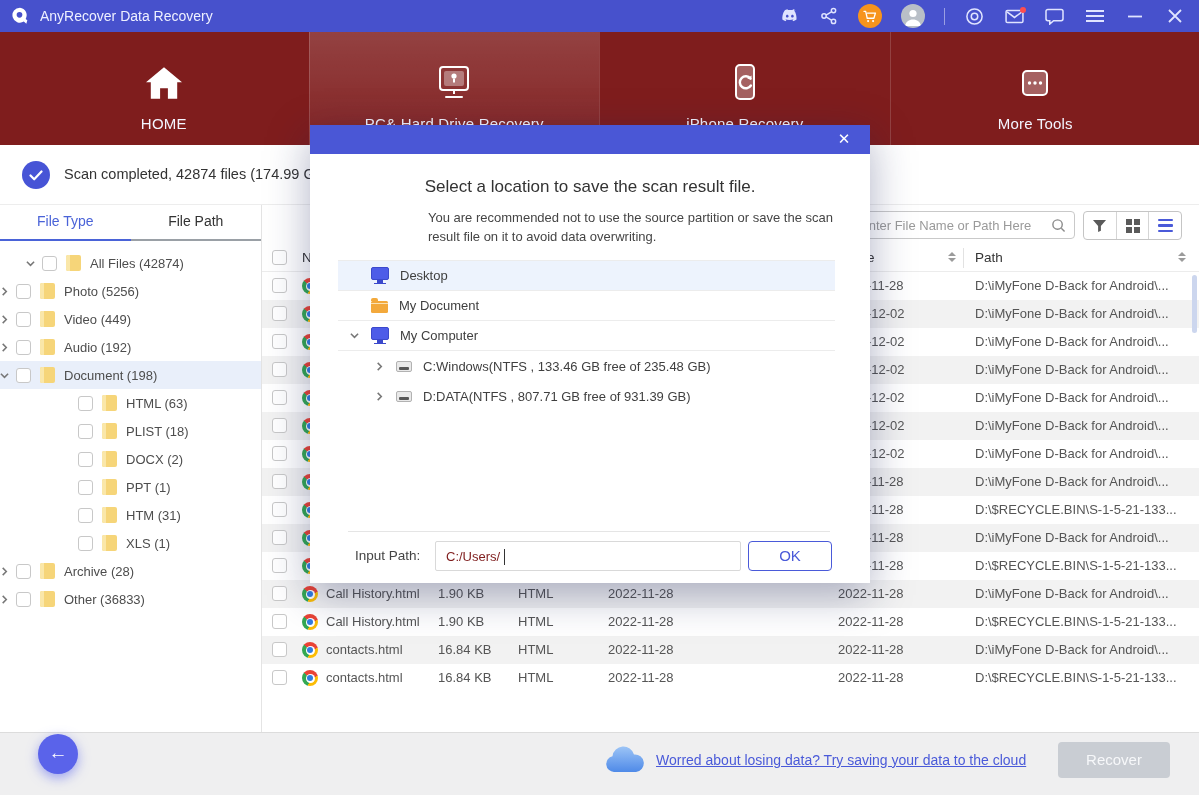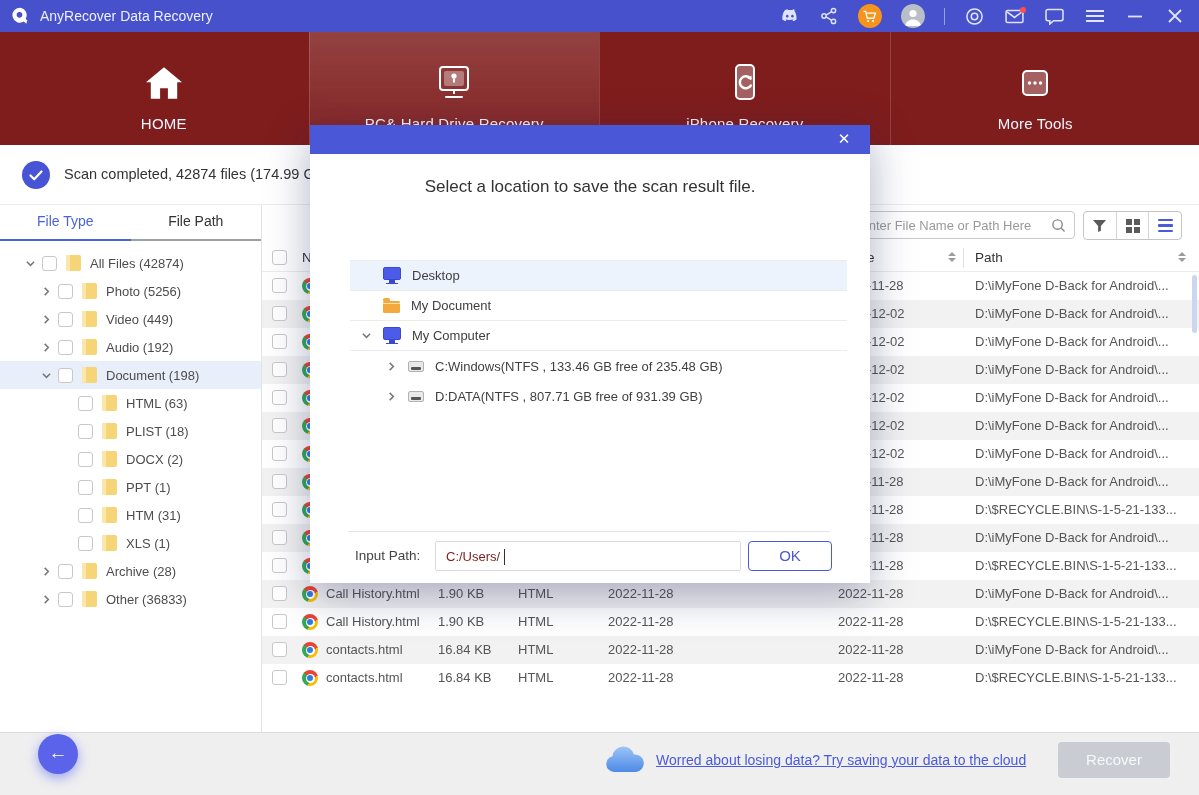--- a/index.html
+++ b/index.html
@@ -33,21 +33,21 @@
   .status-text { position:absolute; left:64px; top:21px; font-size:14.5px; color:#333; }
 
   
   .sidebar { position:absolute; left:0; top:205px; width:262px; height:527px; background:#fff; border-right:1px solid #e4e4e4; z-index:4; }
   .ftabs { display:flex; height:36px; }
   .ftab { flex:1; text-align:center; line-height:33px; font-size:14px; color:#333; border-bottom:2px solid #9aa0a6; }
   .ftab.active { color:#4a63d8; border-bottom-color:#4a63d8; }
   .tree { margin-top:8px; }
   .trow { height:28px; display:flex; align-items:center; font-size:13px; color:#4d4d4d; }
   .trow.selected { background:#e9effa; }
-  .lvl0 { padding-left:26px; } .lvl1 { padding-left:42px; } .lvl2 { padding-left:78px; }
+  .lvl0 { padding-left:26px; } .lvl1 { } .lvl2 { padding-left:78px; }
   .chev { width:10px; height:10px; margin-right:6px; flex:none; display:flex; align-items:center; }
   .cb { width:15px; height:15px; border:1px solid #c8c8c8; border-radius:3px; background:#fff; flex:none; }
   .trow .cb { margin-right:9px; }
   .fold { width:15px; height:16px; background:#f6d579; border-radius:2px; margin-right:9px; flex:none; position:relative; overflow:hidden; }
   .fold::before { content:''; position:absolute; left:0; top:0; width:4px; height:100%; background:#fae7a9; }
 
   
   .content { position:absolute; left:262px; top:205px; width:937px; height:527px; background:#fff; z-index:3; }
   .search-box { position:absolute; left:588px; top:6px; width:225px; height:28px; border:1px solid #c9c9c9; border-radius:4px; background:#fff; display:flex; align-items:center; }
   .search-box input { border:0; outline:0; flex:1; margin-left:9px; font-size:13px; color:#444; font-family:"Liberation Sans",sans-serif; background:transparent; }
@@ -83,21 +83,21 @@
   .chrome::before { content:''; position:absolute; inset:3.5px; background:#fff; border-radius:50%; }
   .chrome::after { content:''; position:absolute; inset:5px; background:#2f7de1; border-radius:50%; }
   .scroll-thumb { position:absolute; right:2px; top:70px; width:5px; height:58px; background:#ccd6ee; border-radius:3px; }
 
   
   .modal { position:absolute; left:310px; top:125px; width:560px; height:458px; background:#fff; box-shadow:0 12px 40px rgba(25,35,90,.35); z-index:20; }
   .modal-head { height:29px; background:#4a57d6; position:relative; }
   .modal-close { position:absolute; right:16px; top:4px; width:20px; height:20px; color:#fff; font-size:15px; line-height:20px; text-align:center; }
   .modal-title { margin-top:23px; text-align:center; font-size:17px; color:#333; }
   .modal-sub { width:438px; margin:11px 0 0 118px; font-size:13px; color:#454545; line-height:19px; }
-  .mtree { position:absolute; left:40px; top:135px; width:497px; border-top:1px solid #ececec; }
+  .mtree { position:absolute; left:28px; top:135px; width:497px; border-top:1px solid #ececec; }
   .mrow { height:30px; display:flex; align-items:center; position:relative; font-size:13px; color:#3f3f3f; }
   .mrow.b { border-bottom:1px solid #ececec; }
   .mrow.selected { background:#edf3fd; }
   .mchev { position:absolute; display:flex; align-items:center; }
   .ml0 .mchev { left:12px; } .ml1 .mchev { left:37px; }
   .micon { display:flex; align-items:center; }
   .ml0 .micon { margin-left:33px; } .ml1 .micon { margin-left:58px; }
   .mlabel { margin-left:11px; }
   .mon { width:18px; height:13px; background:#4d5ce8; border:1px solid #3b49cc; border-radius:2px; position:relative; margin-bottom:4px; }
   .mon::before { content:''; position:absolute; left:5px; bottom:-4px; width:6px; height:3px; background:#3b49cc; }
@@ -565,20 +565,21 @@
       </div>
     </div>
   <div class="scroll-thumb" data-interactable="true"></div>
 </div>
 
 <div class="modal" data-interactable="false">
   <div class="modal-head" data-interactable="false">
     <div class="modal-close" data-interactable="true">✕</div>
   </div>
   <div class="modal-title" data-interactable="false">Select a location to save the scan result file.</div>
+  <div class="modal-sub" data-interactable="false">You are recommended not to use the source partition or save the scan result file on it to avoid data overwriting.</div>
   <div class="mtree" id="modal-tree" data-interactable="false">
       <div class="mrow ml0 selected b" data-interactable="true">
         <div class="micon" data-interactable="false">
           <div class="mon" data-interactable="false"></div>
         </div>
         <div class="mlabel" data-interactable="false">Desktop</div>
       </div>
       <div class="mrow ml0 b" data-interactable="true">
         <div class="micon" data-interactable="false">
           <div class="ofold" data-interactable="false"></div>

